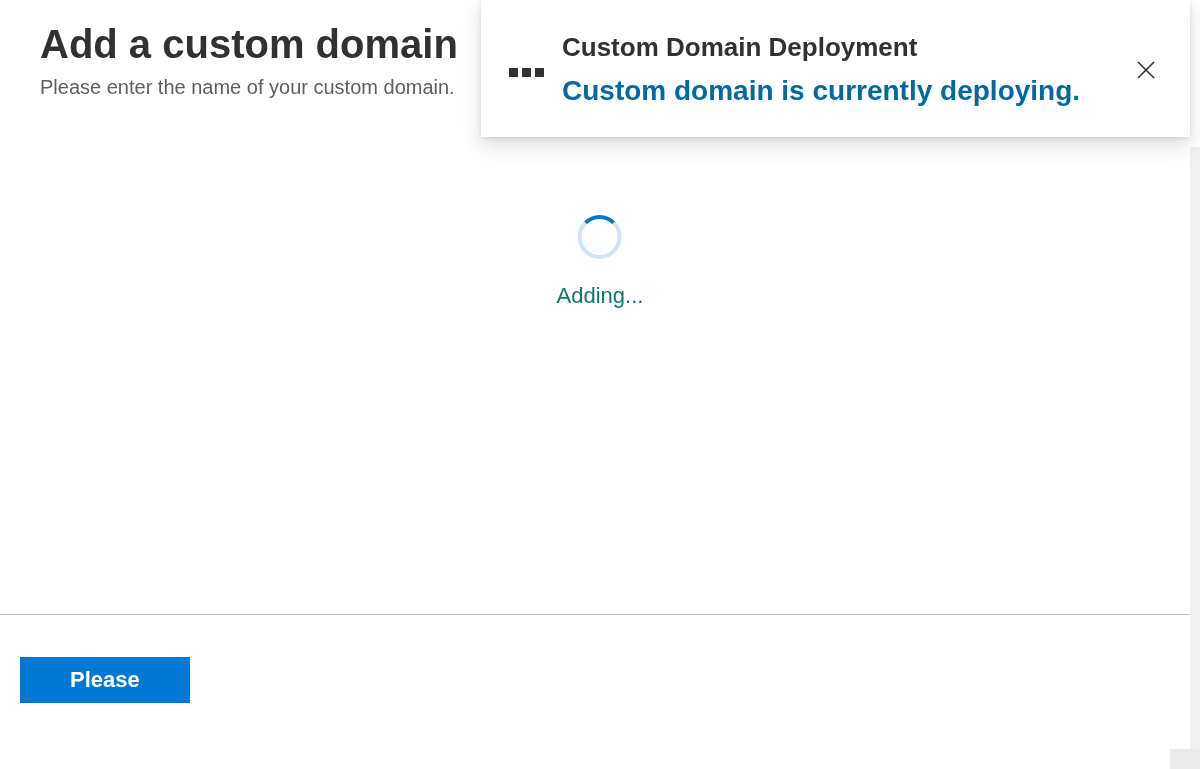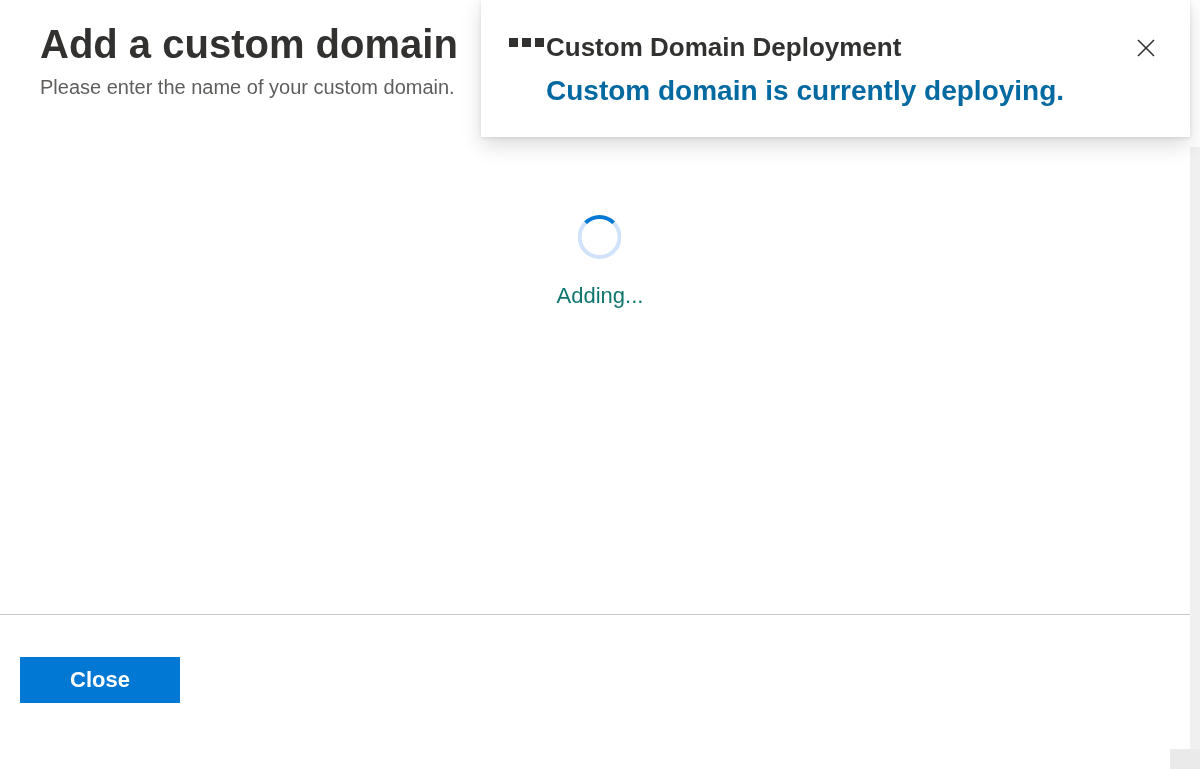--- a/index.html
+++ b/index.html
@@ -84,22 +84,22 @@
     }
     .toast {
       position: absolute;
       top: 0;
       left: 481px;
       right: 10px;
       background: #ffffff;
       box-shadow: 0 8px 20px rgba(0, 0, 0, 0.14), 0 1px 4px rgba(0, 0, 0, 0.1);
       padding: 32px 28px 30px 28px;
       display: flex;
-      align-items: flex-start;
-      gap: 2px;
+      align-items: center;
+      gap: 18px;
     }
     .toast-icon {
       display: flex;
       gap: 4px;
       margin-top: 6px;
       flex-shrink: 0;
     }
     .toast-icon .dot {
       width: 9px;
       height: 9px;
@@ -163,21 +163,21 @@
     <p class="page-subtitle">Please enter the name of your custom domain.</p>
   </div>
 
   <div class="center-status">
     <div class="spinner"></div>
     <div class="status-text">Adding...</div>
   </div>
 
   <div class="footer">
     <div class="footer-inner">
-      <button class="close-btn">Close</button>
+      <button class="close-btn">Please</button>
     </div>
   </div>
 
   <div class="scrollbar-stub"></div>
   <div class="scrollbar-bottom"></div>
 
   <div class="toast">
     <div class="toast-icon">
       <span class="dot"></span>
       <span class="dot"></span>

